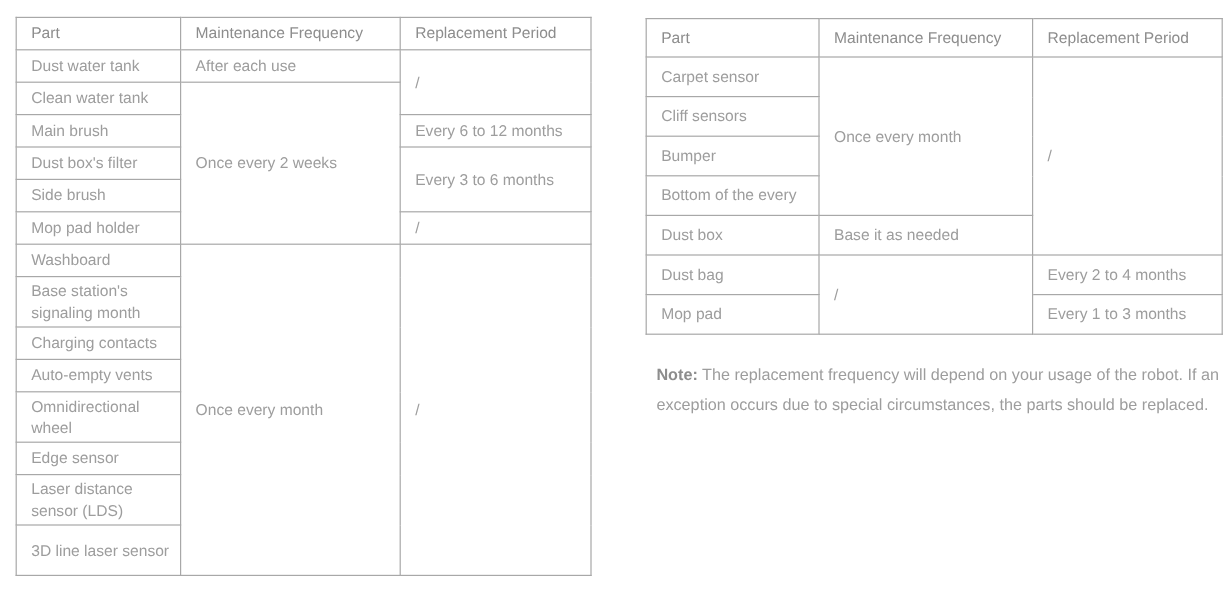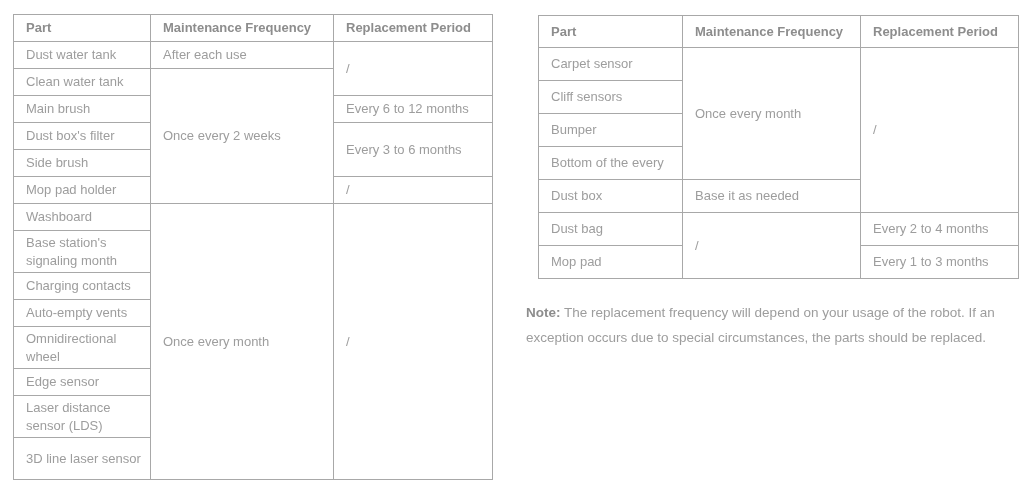--- a/index.html
+++ b/index.html
@@ -24,40 +24,40 @@
   th, td {
     border: 1px solid var(--border);
     text-align: left;
     vertical-align: middle;
     padding: 2px 8px 2px 12px;
     line-height: 1.32;
     overflow: hidden;
   }
   th {
     color: var(--text_strong);
-    font-weight: bold;
+    font-weight: normal;
     font-size: 13px;
   }
   td {
     color: var(--text);
     font-weight: normal;
     font-size: 13px;
   }
   
   #tbl-left { left: 13px; top: 14px; width: 479px; }
   #tbl-left tr { height: 27px; }
   #tbl-left tr.tall { height: 42px; }
   
   #tbl-right { left: 538px; top: 15px; width: 480px; }
   #tbl-right tr.header-row { height: 32px; }
   #tbl-right tr { height: 33px; }
   
   #note {
     position: absolute;
-    left: 526px; top: 300px;
+    left: 547px; top: 300px;
     width: 478px;
     font-size: 13.5px;
     line-height: 25px;
     color: var(--text);
   }
   #note strong { color: var(--text_strong); font-weight: bold; }
 </style>
 </head>
 <body>
 

